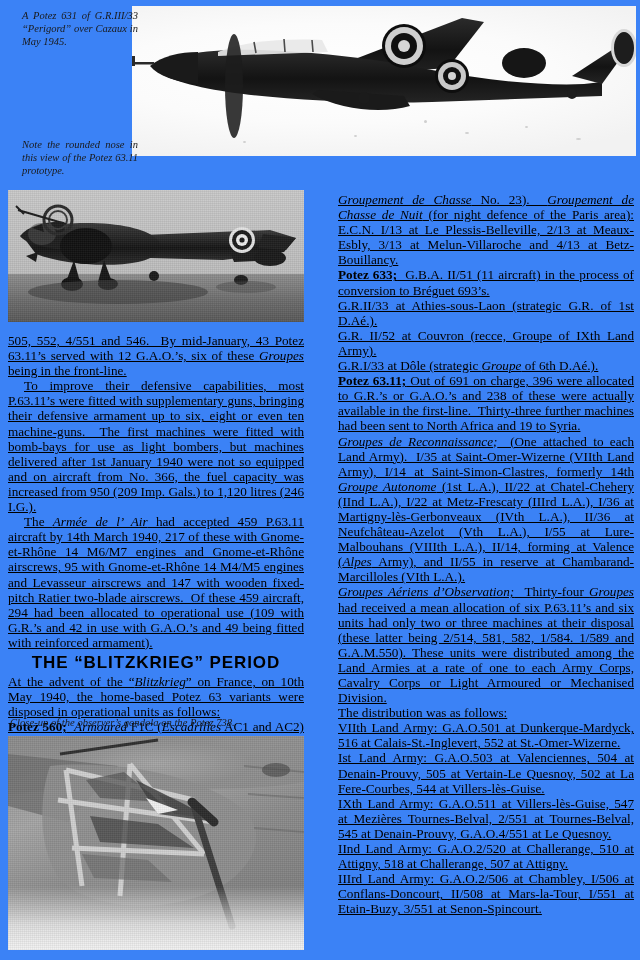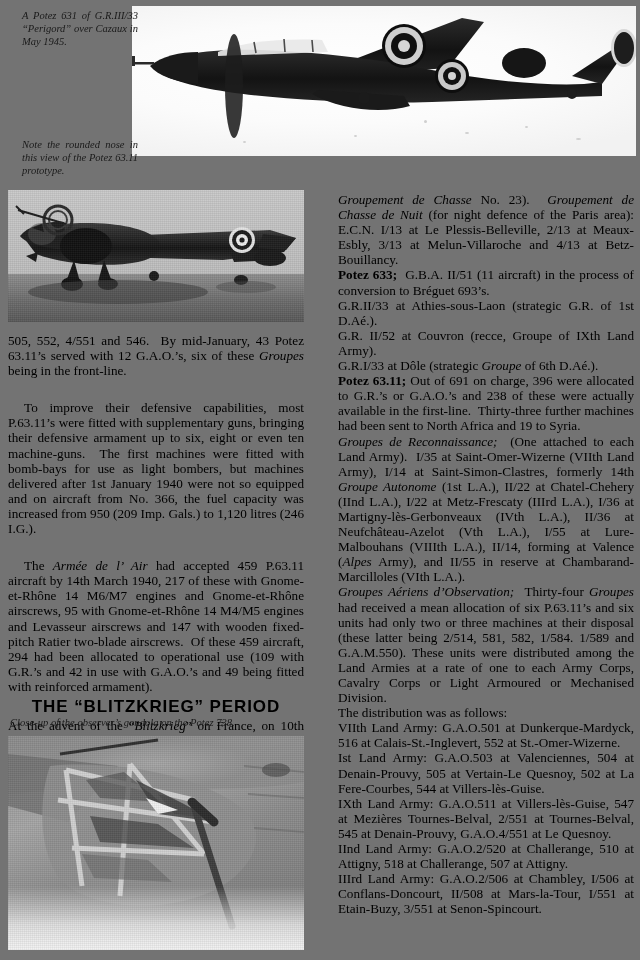--- a/index.html
+++ b/index.html
@@ -13,42 +13,43 @@
     position: relative;
     font-family: "Liberation Serif", serif;
     color: #000000;
     overflow: hidden;
   }
 
   .page {
     position: absolute;
     left: 0; top: 0;
     width: 640px; height: 960px;
-    background: #737373;
+    background: #3b82f6;
   }
 
   
   .cap {
     font-family: "Liberation Serif", serif;
     font-style: italic;
     font-size: 10.5px;
     line-height: 13px;
     text-align: justify;
     color: #1a1a1a;
   }
   .body-text {
     font-family: "Liberation Serif", serif;
     font-size: 13.2px;
     line-height: 15.1px;
     text-align: justify;
     text-justify: inter-word;
     color: #000;
     margin: 0;
-  }
-  .body-text.indent { text-indent: 16px; margin-top: 22px; }
+    text-decoration: underline;
+  }
+  .body-text.indent { text-indent: 16px; }
   .body-text i, .it { font-style: italic; }
   .body-text b, .bd { font-weight: bold; }
 
   .section-head {
     font-family: "Liberation Sans", sans-serif;
     font-weight: bold;
     font-size: 17px;
     letter-spacing: 0.9px;
     text-align: center;
     margin: 3px 0 1px 0;

